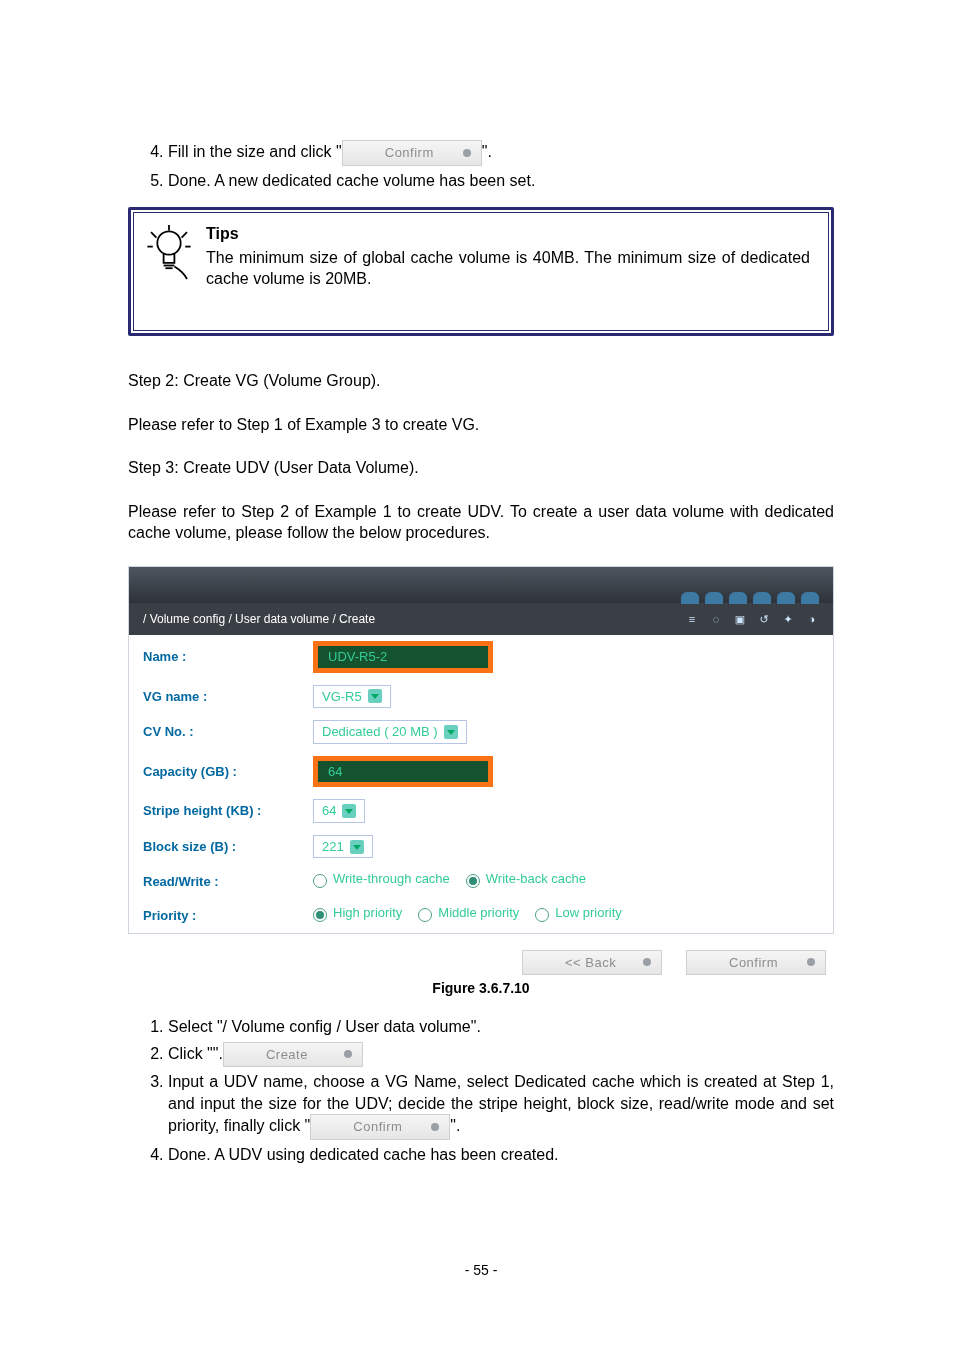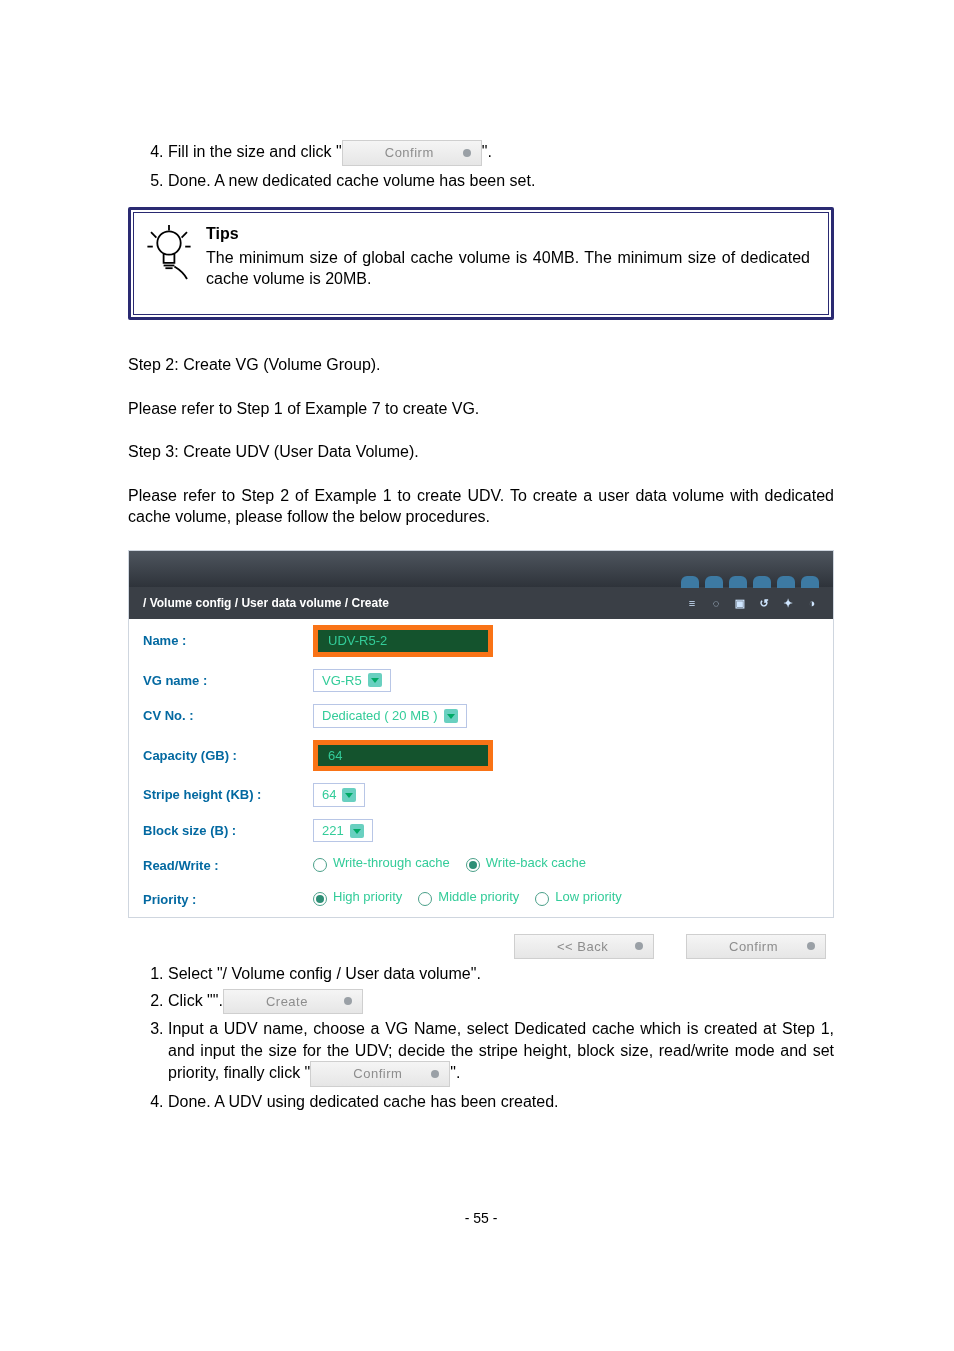--- a/index.html
+++ b/index.html
@@ -14,57 +14,57 @@
   
   .uibtn{display:inline-block;vertical-align:middle;background:linear-gradient(#f5f5f5,#e6e6e6);
     border:1px solid #cfcfcf;border-radius:0;padding:3px 26px 3px 42px;color:var(--btntx);
     font-size:13px;letter-spacing:.5px;position:relative;min-width:70px;text-align:left}
   .uibtn .dot{position:absolute;right:10px;top:50%;transform:translateY(-50%);width:8px;height:8px;
     border-radius:50%;background:#9aa0a6}
 
   
   .tipwrap{margin:16px 0 34px;border:3px solid var(--tipborder);border-radius:2px}
   .tipinner{border:1px solid var(--tipborder);margin:2px;display:flex;align-items:flex-start;
-    padding:10px 18px 24px 8px}
+    padding:10px 18px 40px 8px}
   .bulb{width:54px;height:58px;flex:0 0 auto;margin-right:10px;position:relative}
   .bulb svg{display:block}
   .tips-body{flex:1 1 auto;font-size:16px;text-align:justify}
   .tips-title{font-weight:700;margin-bottom:2px}
   .tips-line{margin:0}
   .b{font-weight:400}
 
   .step{margin:0 0 22px}
   .para{margin:0 0 22px;text-align:justify}
 
   
   .shot{margin:0 0 6px;border:1px solid #cfd6df}
   .shot .bar{background:linear-gradient(#4e555e,#2e333a);height:36px;display:flex;align-items:flex-end;
     justify-content:flex-end;padding:0 14px}
   .pills{display:flex;gap:6px;align-items:center;margin-bottom:-1px}
   .pill{width:18px;height:12px;border-radius:6px 6px 0 0;background:#3d7aa3}
-  .shot .crumbs{background:#3a3f46;color:#fff;font-size:12px;padding:8px 14px;font-weight:700;
+  .shot .crumbs{background:#3a3f46;color:#fff;font-size:12px;padding:8px 14px;font-weight:400;
     display:flex;align-items:center;justify-content:space-between}
   .icons{display:flex;gap:10px;align-items:center}
   .icons span{width:14px;height:14px;display:inline-flex;align-items:center;justify-content:center;
     color:#cfe6ff;font-size:11px}
   .formgrid{background:#fff}
   .row{display:flex;align-items:center;padding:6px 14px;font-size:13px}
   .row .lab{width:170px;font-weight:700;color:#0369a1}
   .row .val{flex:1;color:var(--form-value)}
   .ifield{display:inline-block;border:5px solid #f97316;background:#14532d;color:var(--form-value);
     padding:2px 10px;min-width:150px}
   .sel{display:inline-flex;align-items:center;gap:6px;border:1px solid #b8c6e6;background:#fff;
     color:var(--form-value);padding:2px 8px}
   .carat{display:inline-block;width:14px;height:14px;background:#69d0c0;border-radius:2px;position:relative}
   .carat::after{content:"";position:absolute;left:3px;top:5px;border-left:4px solid transparent;
     border-right:4px solid transparent;border-top:5px solid #0a6}
   .radio{display:inline-flex;align-items:flex-end;margin-right:16px;color:var(--form-value);font-size:13px}
   .r{width:12px;height:12px;border:1px solid #4aa089;border-radius:50%;margin-right:6px;display:inline-block;position:relative}
   .r.on::after{content:"";position:absolute;inset:2px;border-radius:50%;background:#2e8f76}
-  .btnrow{display:flex;justify-content:flex-end;gap:32px;padding:10px 8px 4px;background:#fff}
+  .btnrow{display:flex;justify-content:flex-end;gap:24px;padding:10px 8px 4px;background:#fff}
   .caption{text-align:center;font-weight:700;font-size:14px;margin:0 0 18px}
 
   .footer{text-align:center;margin-top:96px;font-size:14px}
   [data-bind]{min-height:1em}
 </style>
 </head>
 <body>
 
 <div class="page">
 
@@ -96,21 +96,21 @@
         <p class="tips-line">
           <span data-bind="tips.line_a">The  minimum  size  of  global  cache  volume  is  </span><span class="b" data-bind="tips.bold_a">40MB</span><span data-bind="tips.line_b">.  The minimum size of dedicated cache volume is </span><span class="b" data-bind="tips.bold_b">20MB</span><span data-bind="tips.tail">.</span>
         </p>
       </div>
     </div>
   </div>
 
   <p class="step">
     <span class="b" data-bind="step2.label">Step 2:</span><span data-bind="step2.text"> Create VG (Volume Group).</span>
   </p>
-  <p class="para" data-bind="para1">Please refer to Step 1 of Example 7 to create VG.</p>
+  <p class="para" data-bind="para1">Please refer to Step 1 of Example 3 to create VG.</p>
 
   <p class="step">
     <span class="b" data-bind="step3.label">Step 3:</span><span data-bind="step3.text"> Create UDV (User Data Volume).</span>
   </p>
   <p class="para" data-bind="para2">Please refer to Step 2 of Example 1 to create UDV. To create a user data volume with dedicated cache volume, please follow the below procedures.</p>
 
   <div class="shot">
     <div class="bar">
       <div class="pills">
         <span class="pill"></span>
@@ -197,20 +197,21 @@
 
   <div class="btnrow">
     <span class="uibtn">
       <span data-bind="form.buttons.back">&lt;&lt; Back</span><span class="dot"></span>
     </span>
     <span class="uibtn">
       <span data-bind="form.buttons.confirm">Confirm</span><span class="dot"></span>
     </span>
   </div>
 
+  <p class="caption" data-bind="figcap">Figure 3.6.7.10</p>
 
   <ol class="body" id="botList" start="1">
       <li>Select <span class="b">"/ Volume config / User data volume"</span>.</li>
       <li>Click "".<span class="uibtn"><span>Create</span><span class="dot"></span></span></li>
       <li>Input a UDV name, choose a VG Name, select <span class="b">Dedicated</span> cache which is created at Step 1, and input the size for the UDV; decide the stripe height,  block  size,  read/write  mode  and  set  priority,  finally  click "<span class="uibtn"><span>Confirm</span><span class="dot"></span></span>".</li>
       <li>Done. A UDV using dedicated cache has been created.</li>
     </ol>
 
   <div class="footer" data-bind="page_no">- 55 -</div>
 </div>

